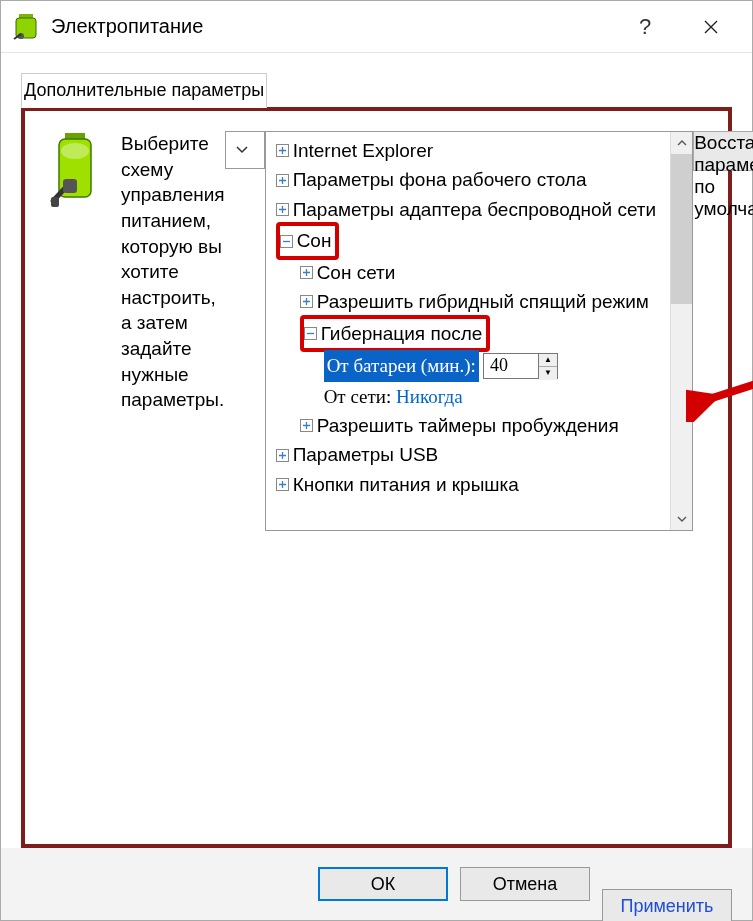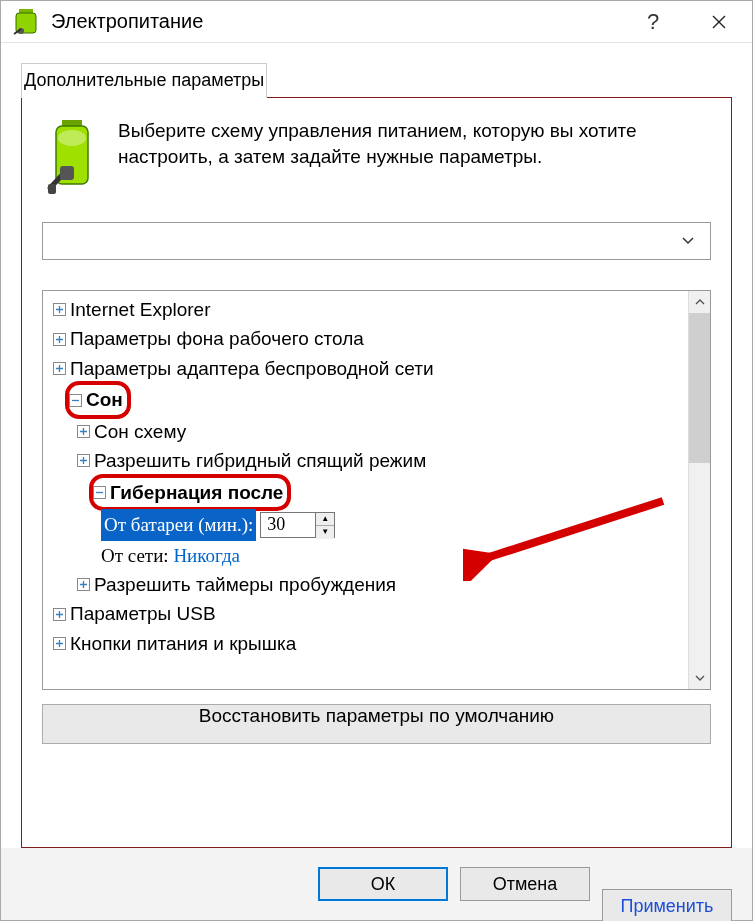--- a/index.html
+++ b/index.html
@@ -15,24 +15,24 @@
   }
   .window {
     width: 753px;
     height: 921px;
     border: 1px solid #aaa;
     display: flex;
     flex-direction: column;
     background: #fff;
   }
   .titlebar {
-    height: 42px;
+    height: 52px;
     display: flex;
     align-items: center;
-    padding: 0 0 0 10px;
+    padding: 0 8px 0 10px;
     border-bottom: 1px solid #e5e5e5;
   }
   .titlebar-icon {
     width: 30px; height: 30px;
     margin-right: 10px;
     flex-shrink: 0;
   }
   .titlebar-title { flex: 1; font-size: 20px; color: #000; }
   .titlebar-controls { display: flex; height: 100%; }
   .tbtn {
@@ -53,25 +53,25 @@
     z-index: 1;
   }
   .tab {
     border: 1px solid #ccc;
     border-bottom: 1px solid #fff;
     padding: 6px 2px;
     background: #fff;
     font-size: 18px;
   }
   .panel {
-    border: 1px solid #7f1d1d;
+    border: 4px solid #7f1d1d;
     flex: 1;
     padding: 20px 20px 14px 20px;
     display: flex;
-    flex-direction: column;
+    flex-direction: row;
     background: #fff;
   }
   .intro { display: flex; gap: 16px; margin-bottom: 24px; }
   .intro-icon { width: 60px; height: 80px; flex-shrink: 0; }
   .intro-text { font-size: 19px; line-height: 1.35; color: #000; }
   .plan-select {
     border: 1px solid #999;
     height: 38px;
     display: flex;
     align-items: center;
@@ -103,26 +103,25 @@
     margin-right: 4px;
     flex-shrink: 0;
     background: #fff;
   }
   .exp svg { display: block; }
   .lvl1 { padding-left: 6px; }
   .lvl2 { padding-left: 30px; }
   .lvl3 { padding-left: 54px; font-family: Liberation Serif, serif; }
   .redbox {
     border: 4px solid #d40000;
-    border-radius: 14px;
+    border-radius: 4px;
     display: inline-flex;
     align-items: center;
     padding: 0 4px 0 0;
-    margin: -2px 12px;
-    font-weight: bold;
+    margin: -2px 0;
   }
   .sel-label {
     background: #0a64c8;
     color: #fff;
     padding: 1px 3px;
   }
   .spin {
     border: 1px solid #767676;
     height: 26px;
     display: inline-flex;
@@ -259,21 +258,21 @@
               <span>Сон</span>
             </span>
           </div>
 
           <div class="row lvl2">
             <span class="exp">
                 <svg width="9" height="9">
                   <path d="M1 4.5 H8 M4.5 1 V8" stroke="#3a7fbf" stroke-width="1.3"></path>
                 </svg>
               </span>
-            <span>Сон схему</span>
+            <span>Сон сети</span>
           </div>
           <div class="row lvl2">
             <span class="exp">
                 <svg width="9" height="9">
                   <path d="M1 4.5 H8 M4.5 1 V8" stroke="#3a7fbf" stroke-width="1.3"></path>
                 </svg>
               </span>
             <span>Разрешить гибридный спящий режим</span>
           </div>
 
@@ -284,21 +283,21 @@
                     <path d="M1 4.5 H8" stroke="#3a7fbf" stroke-width="1.3"></path>
                   </svg>
                 </span>
               <span>Гибернация после</span>
             </span>
           </div>
 
           <div class="row lvl3">
             <span class="sel-label">От батареи (мин.):</span>
             <span class="spin">
-              <span class="spin-val">30</span>
+              <span class="spin-val">40</span>
               <span class="spin-btns">
                 <span class="spin-btn">▲</span>
                 <span class="spin-btn">▼</span>
               </span>
             </span>
           </div>
 
           <div class="row lvl3">
             <span>От сети:</span>&nbsp;
             <span class="link">Никогда</span>

